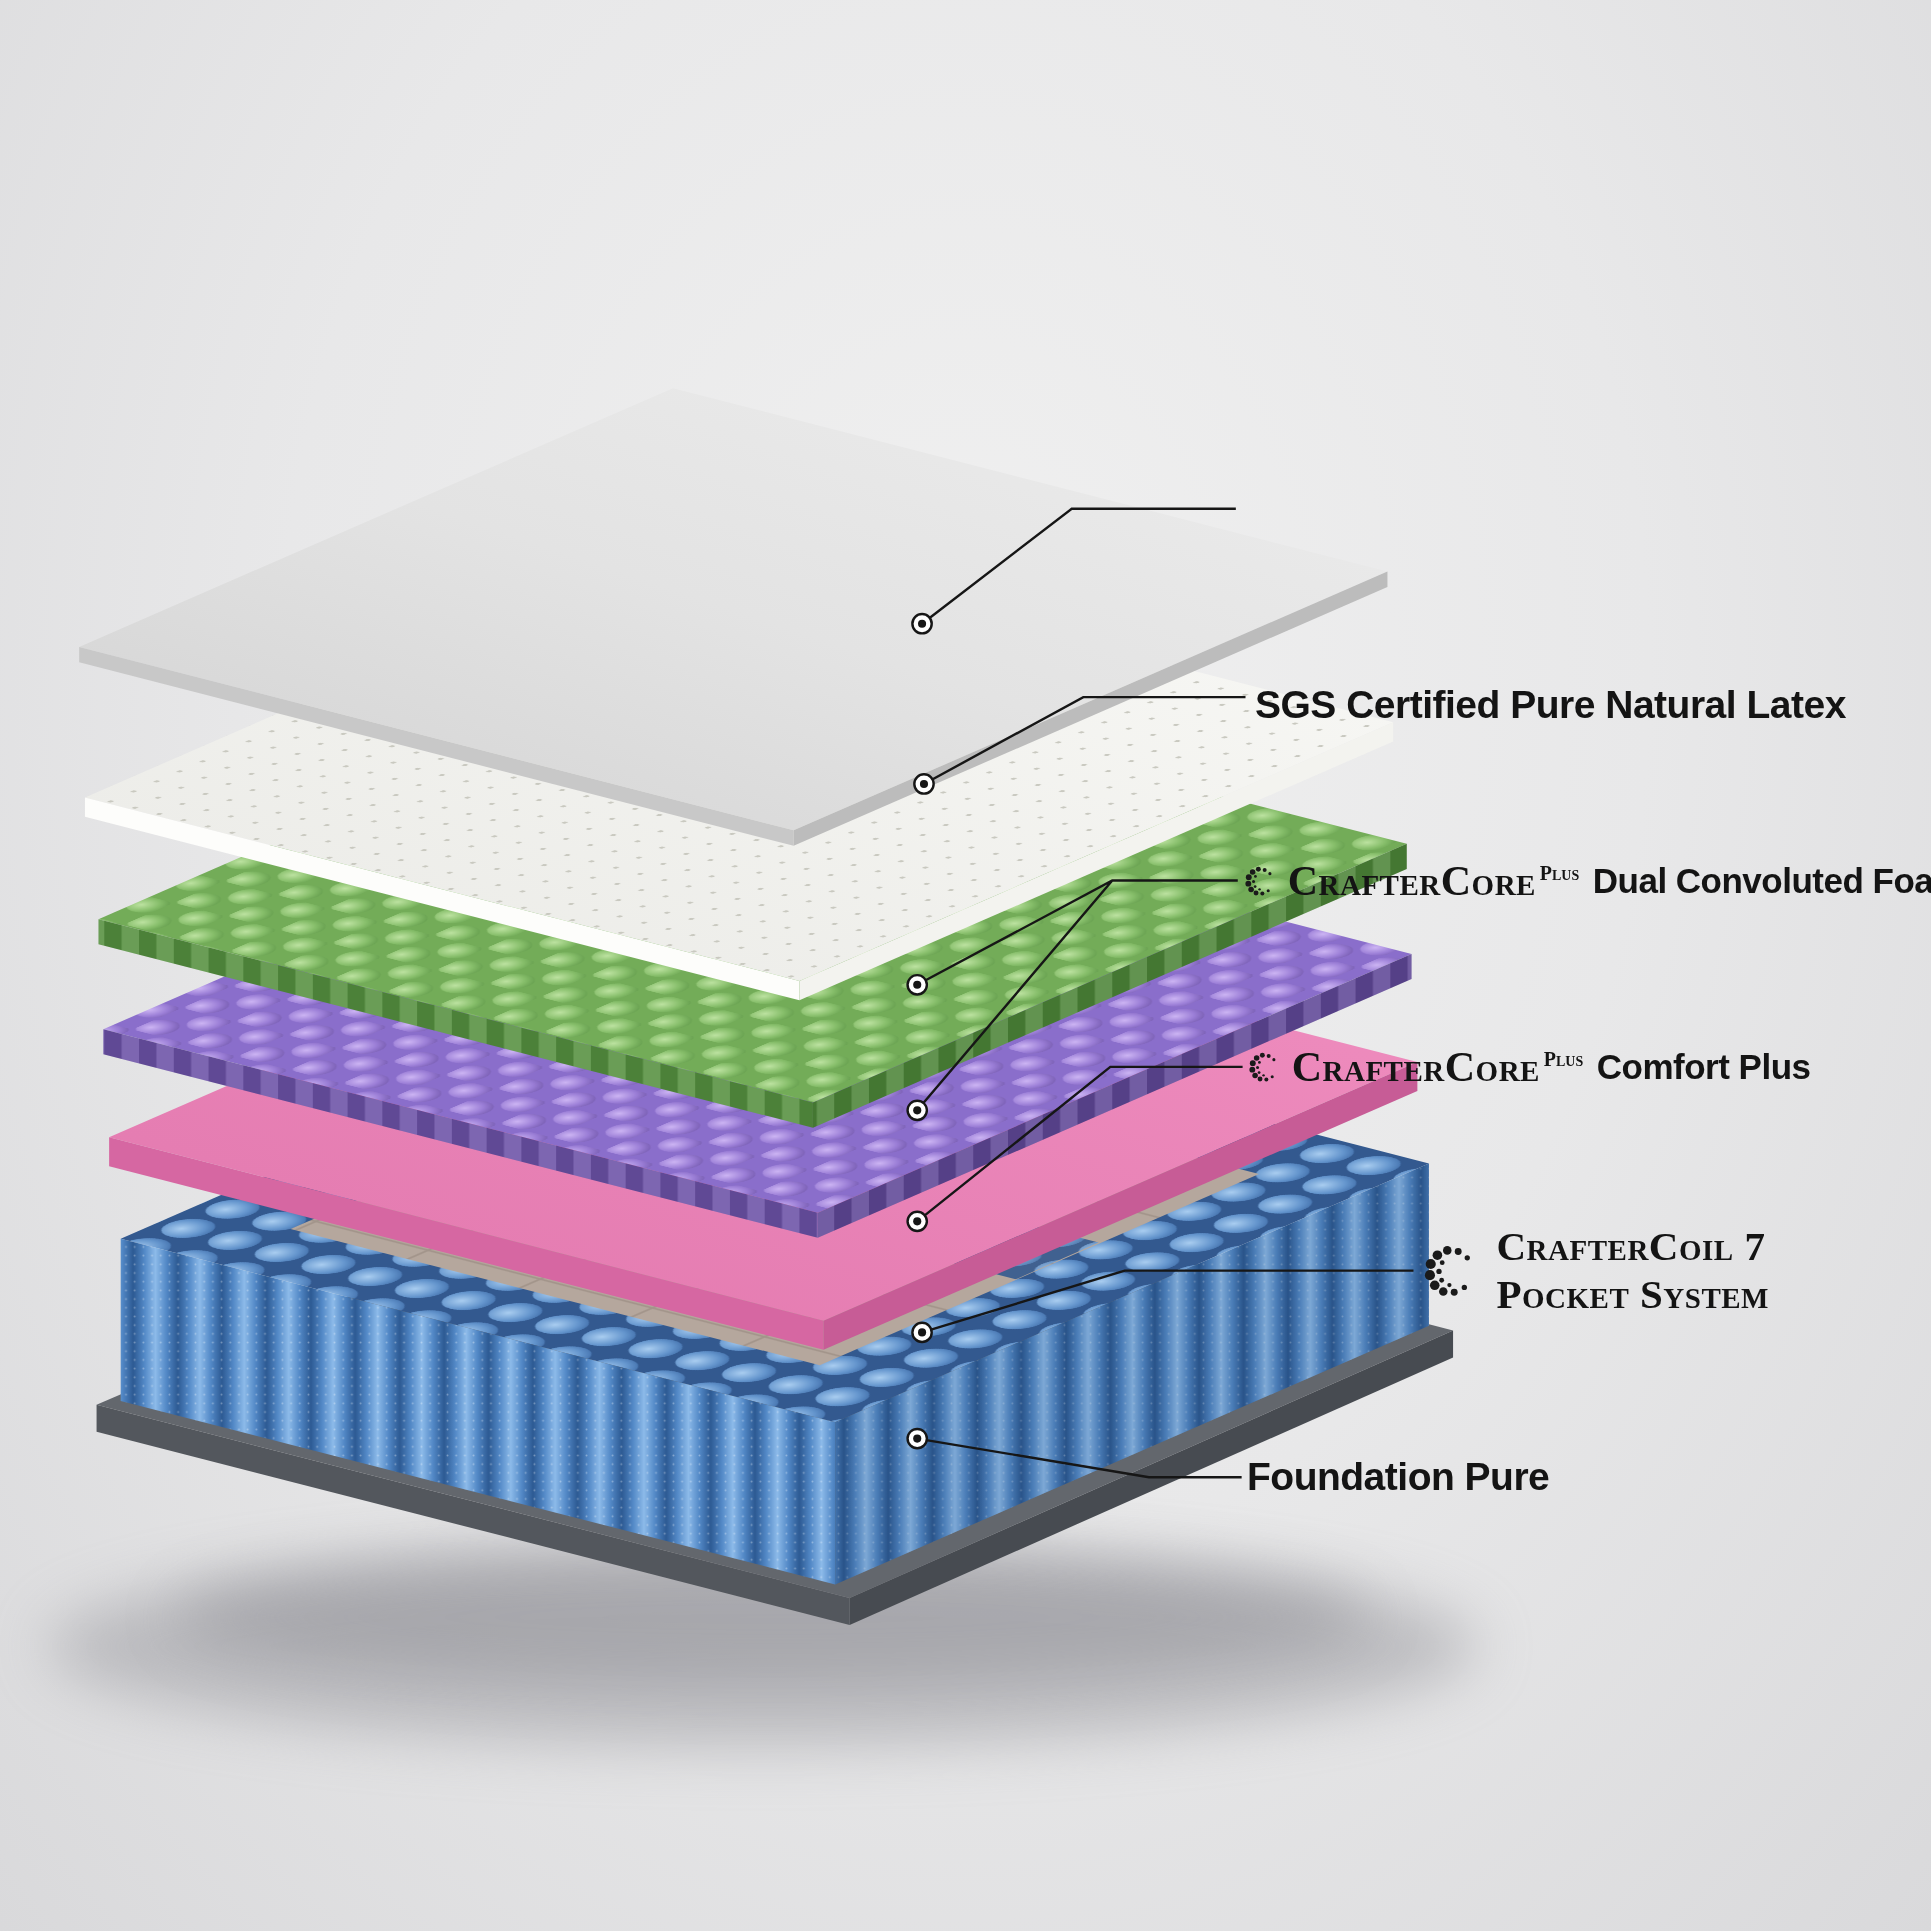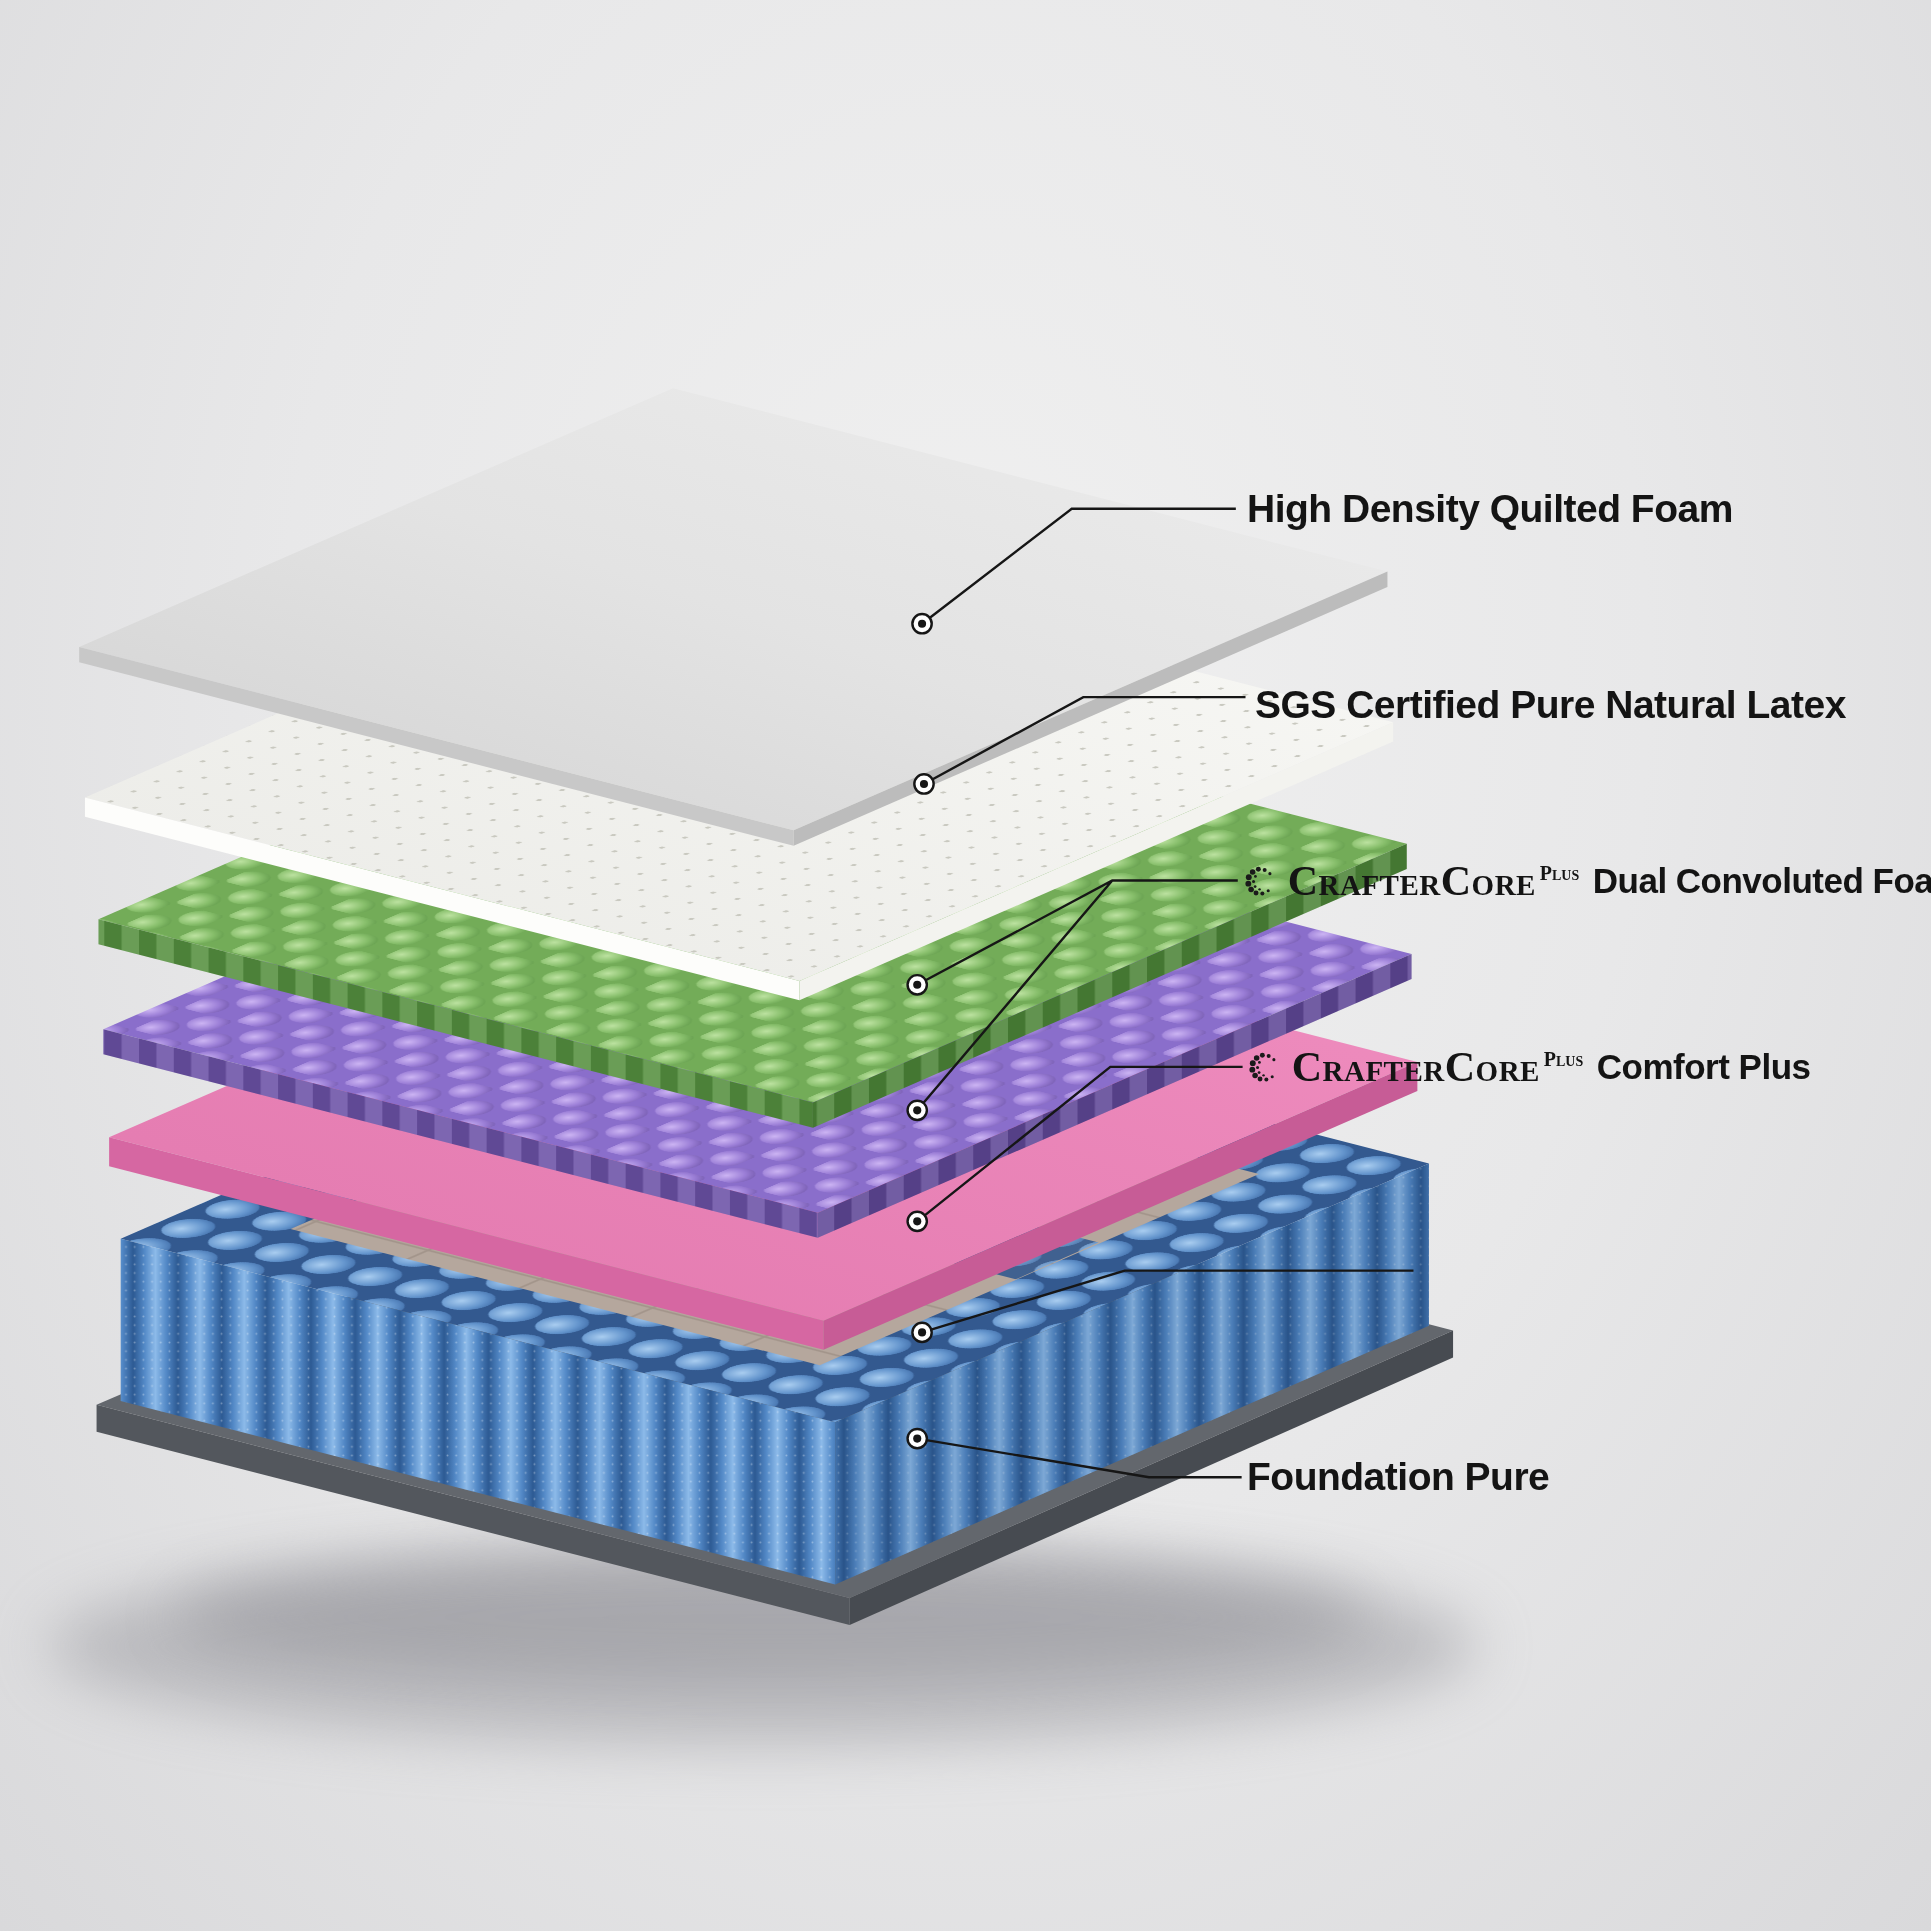--- a/index.html
+++ b/index.html
@@ -235,23 +235,20 @@
         <circle cx="955" cy="1380" r="10" fill="#ffffff" stroke="#161616" stroke-width="2.5"></circle>
           <circle cx="955" cy="1380" r="4.2" fill="#161616"></circle>
       </g>
       <g>
         <circle cx="950" cy="1490" r="10" fill="#ffffff" stroke="#161616" stroke-width="2.5"></circle>
           <circle cx="950" cy="1490" r="4.2" fill="#161616"></circle>
       </g>
     </g>
   </svg>
 
-  <div class="label" style="left:1247px; top:509px;">
-    <span class="t-sans">High Density Quilted Foam</span>
-  </div>
 
   <div class="label" style="left:1255px; top:705px;">
     <span class="t-sans">SGS Certified Pure Natural Latex</span>
   </div>
 
   <div class="label" style="left:1242px; top:881px;">
     <svg class="logo-sm" viewBox="0 0 24 24">
         <use href="#logoC"></use>
       </svg>
     <span class="brand">CrafterCore</span>
@@ -261,19 +258,28 @@
 
   <div class="label" style="left:1246px; top:1067px;">
     <svg class="logo-sm" viewBox="0 0 24 24">
         <use href="#logoC"></use>
       </svg>
     <span class="brand">CrafterCore</span>
     <span class="brand-sup">Plus</span>
     <span class="t-sans-sm gap">Comfort Plus</span>
   </div>
 
+  <div class="label" style="left:1419px; top:1271px;">
+    <svg class="logo-lg" viewBox="0 0 24 24">
+        <use href="#logoC"></use>
+      </svg>
+    <div class="coil-lines">
+      <div class="brand-line">CrafterCoil 7</div>
+      <div class="brand-line">Pocket System</div>
+    </div>
+  </div>
 
   <div class="label" style="left:1247px; top:1477px;">
     <span class="t-sans">Foundation Pure</span>
   </div>
 
 </div>
 
 
 </body></html>

